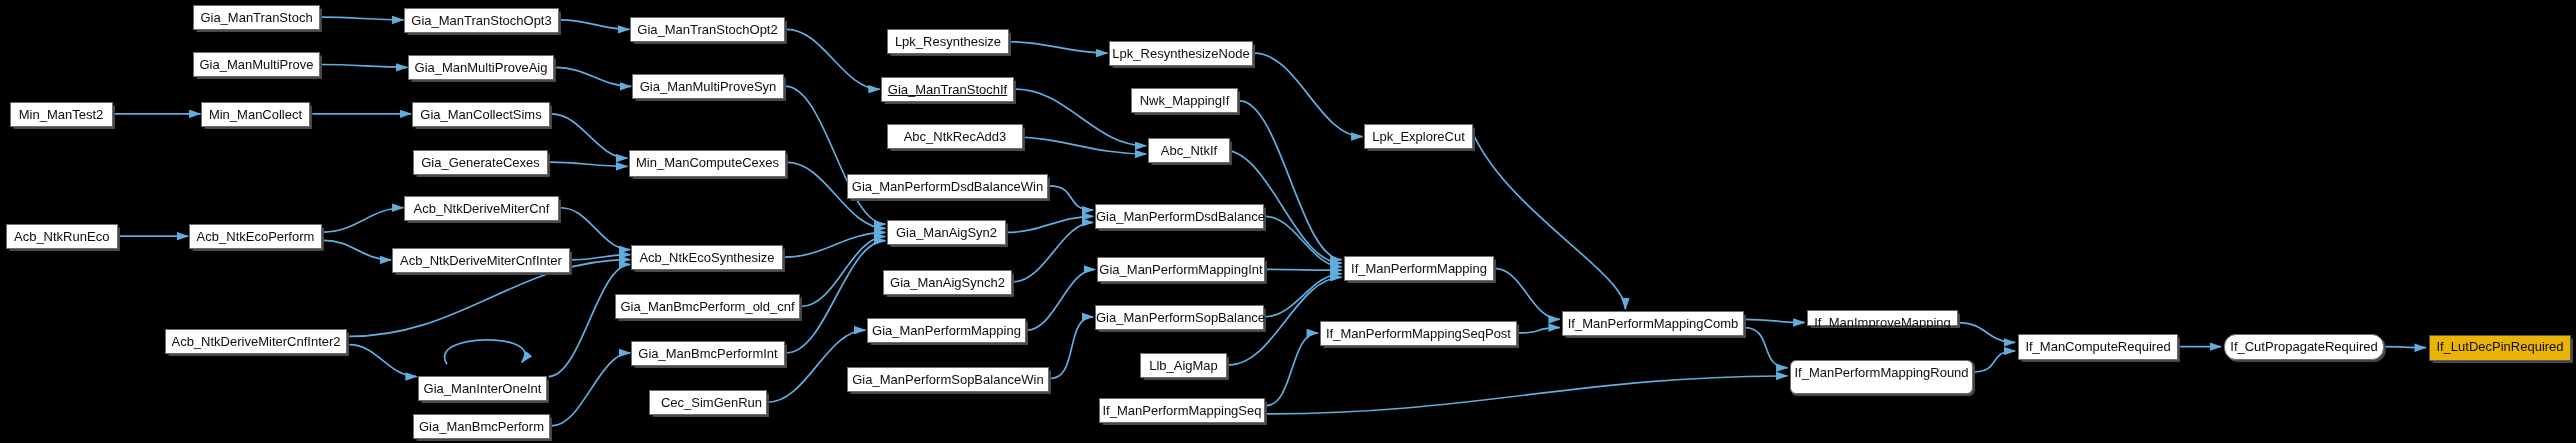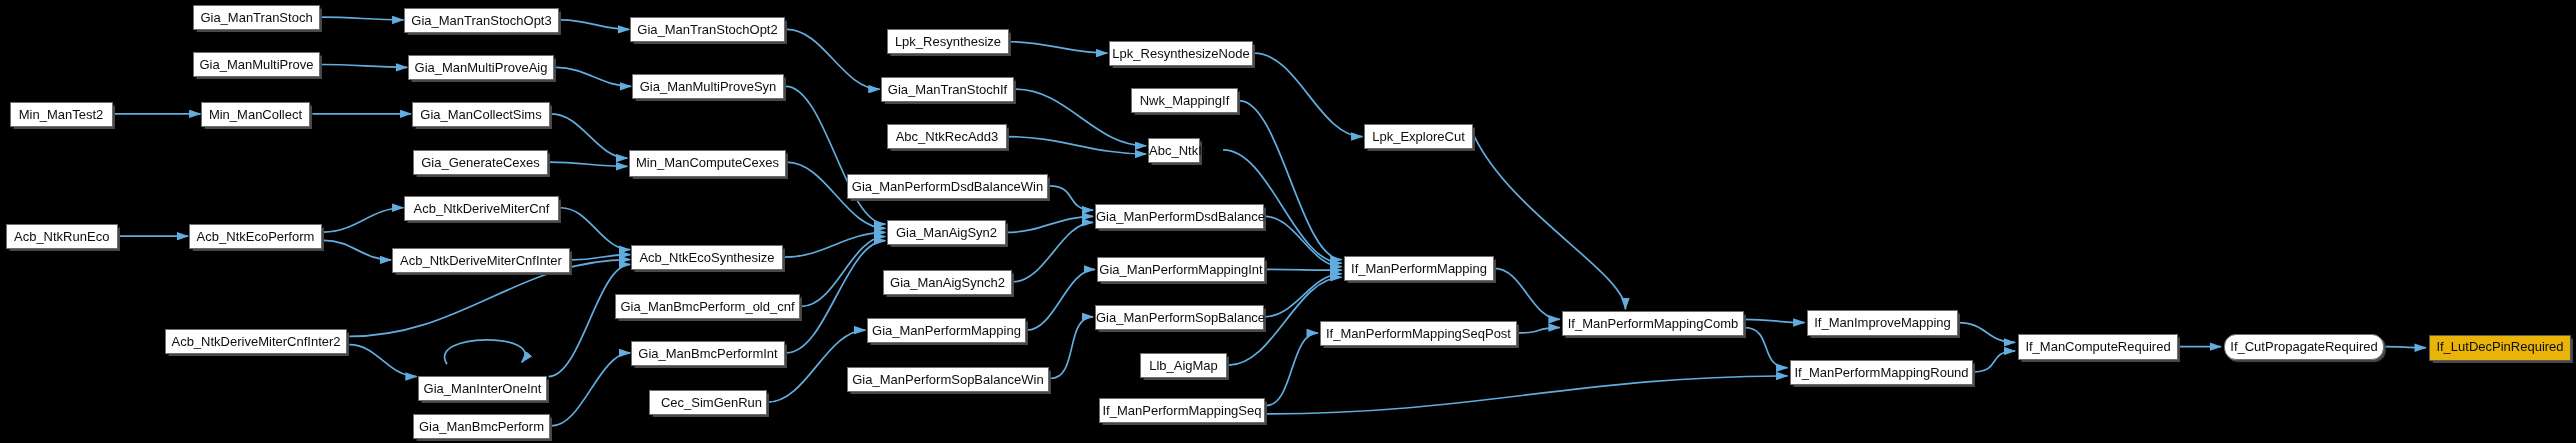--- a/index.html
+++ b/index.html
@@ -112,39 +112,39 @@
       <div class="node" style="left: 418px; top: 365px; width: 129px; height: 25px; margin-top: 11px;">Gia_ManInterOneInt</div>
       <div class="node" style="left: 413px; top: 414px; width: 137px; height: 25px;">Gia_ManBmcPerform</div>
       <div class="node" style="left: 630px; top: 17px; width: 155px; height: 25px;">Gia_ManTranStochOpt2</div>
       <div class="node" style="left: 632px; top: 74px; width: 152px; height: 25px;">Gia_ManMultiProveSyn</div>
       <div class="node" style="left: 629px; top: 150px; width: 157px; height: 27px;">Min_ManComputeCexes</div>
       <div class="node" style="left: 631px; top: 245px; width: 152px; height: 25px;">Acb_NtkEcoSynthesize</div>
       <div class="node" style="left: 615px; top: 294px; width: 185px; height: 25px;">Gia_ManBmcPerform_old_cnf</div>
       <div class="node" style="left: 631px; top: 341px; width: 154px; height: 25px;">Gia_ManBmcPerformInt</div>
       <div class="node" style="left: 649px; top: 390px; width: 118px; height: 25px; padding-left: 7px;">Cec_SimGenRun</div>
       <div class="node" style="left: 887px; top: 29px; width: 122px; height: 25px;">Lpk_Resynthesize</div>
-      <div class="node" style="left: 881px; top: 77px; width: 133px; height: 25px;">Gia_ManTranStochIf</div>
-      <div class="node" style="left: 887px; top: 124px; width: 120px; height: 25px;">Abc_NtkRecAdd3</div>
+      <div class="node" style="left: 881px; top: 77px; width: 133px; height: 25px; text-decoration: underline;">Gia_ManTranStochIf</div>
+      <div class="node" style="left: 887px; top: 124px; width: 136px; height: 25px;">Abc_NtkRecAdd3</div>
       <div class="node" style="left: 847px; top: 174px; width: 201px; height: 25px;">Gia_ManPerformDsdBalanceWin</div>
       <div class="node" style="left: 887px; top: 220px; width: 119px; height: 25px;">Gia_ManAigSyn2</div>
       <div class="node" style="left: 883px; top: 270px; width: 129px; height: 25px;">Gia_ManAigSynch2</div>
       <div class="node" style="left: 867px; top: 318px; width: 159px; height: 25px;">Gia_ManPerformMapping</div>
       <div class="node" style="left: 847px; top: 367px; width: 202px; height: 25px;">Gia_ManPerformSopBalanceWin</div>
       <div class="node" style="left: 1109px; top: 41px; width: 144px; height: 25px;">Lpk_ResynthesizeNode</div>
       <div class="node" style="left: 1131px; top: 88px; width: 107px; height: 25px;">Nwk_MappingIf</div>
-      <div class="node" style="left: 1148px; top: 138px; width: 52px; height: 25px;">Abc_NtkIf</div>
+      <div class="node" style="left: 1148px; top: 138px; width: 82px; height: 25px;">Abc_NtkIf</div>
       <div class="node" style="left: 1095px; top: 204px; width: 169px; height: 25px;">Gia_ManPerformDsdBalance</div>
       <div class="node" style="left: 1097px; top: 257px; width: 168px; height: 25px;">Gia_ManPerformMappingInt</div>
       <div class="node" style="left: 1095px; top: 305px; width: 169px; height: 25px;">Gia_ManPerformSopBalance</div>
       <div class="node" style="left: 1140px; top: 353px; width: 87px; height: 25px;">Llb_AigMap</div>
       <div class="node" style="left: 1099px; top: 398px; width: 166px; height: 25px;">If_ManPerformMappingSeq</div>
       <div class="node" style="left: 1364px; top: 124px; width: 109px; height: 25px;">Lpk_ExploreCut</div>
       <div class="node" style="left: 1344px; top: 256px; width: 150px; height: 25px;">If_ManPerformMapping</div>
       <div class="node" style="left: 1320px; top: 321px; width: 197px; height: 25px;">If_ManPerformMappingSeqPost</div>
       <div class="node" style="left: 1562px; top: 311px; width: 182px; height: 25px;">If_ManPerformMappingComb</div>
-      <div class="node" style="left: 1807px; top: 310px; width: 151px; height: 26px;">If_ManImproveMapping</div>
-      <div class="node" style="left: 1790px; top: 360px; width: 183px; height: 25px;">If_ManPerformMappingRound</div>
+      <div class="node" style="left: 1807px; top: 310px; width: 151px; height: 16px;">If_ManImproveMapping</div>
+      <div class="node" style="left: 1790px; top: 360px; width: 183px; height: 34px; border-radius: 6px;">If_ManPerformMappingRound</div>
       <div class="node" style="left: 2018px; top: 334px; width: 160px; height: 26px;">If_ManComputeRequired</div>
       <div class="node" style="left: 2224px; top: 334px; width: 160px; height: 26px; border-radius: 12px;">If_CutPropagateRequired</div>
       <div class="node highlight" style="left: 2429px; top: 335px; width: 142px; height: 26px;">If_LutDecPinRequired</div>
     </div>
 </div>
 
 
 </body></html>

